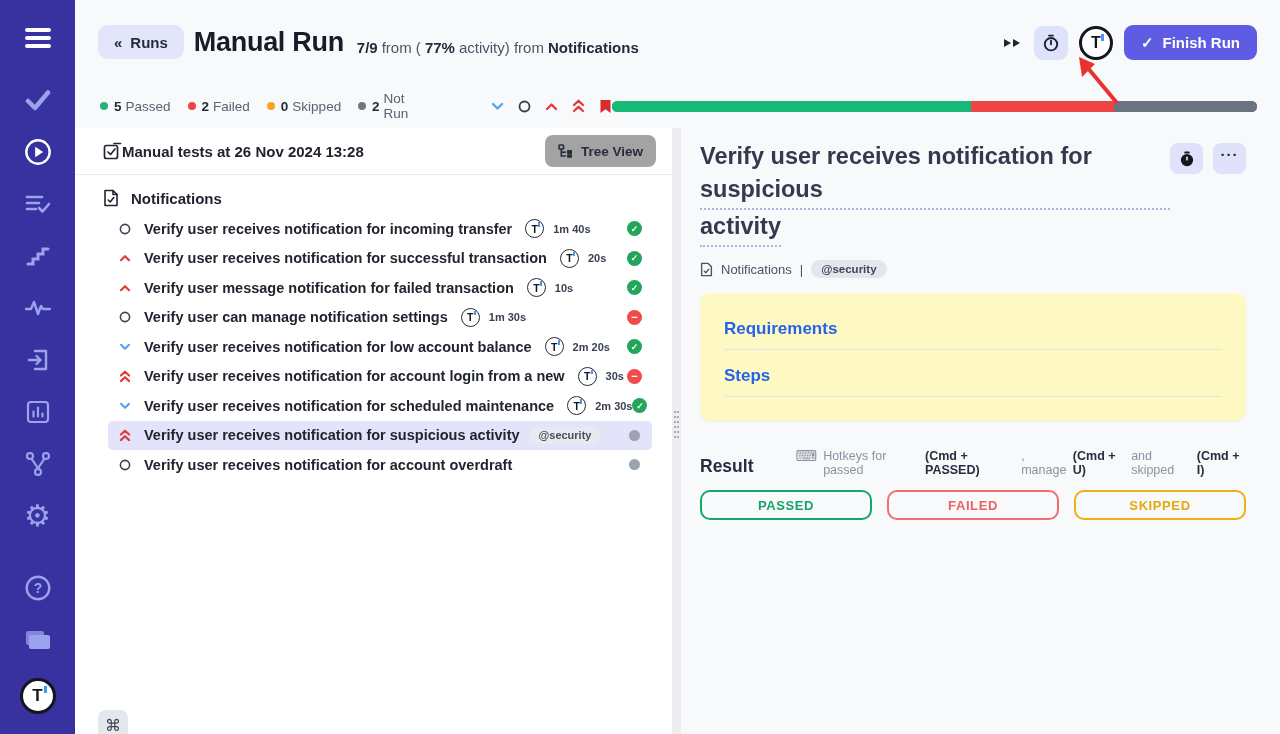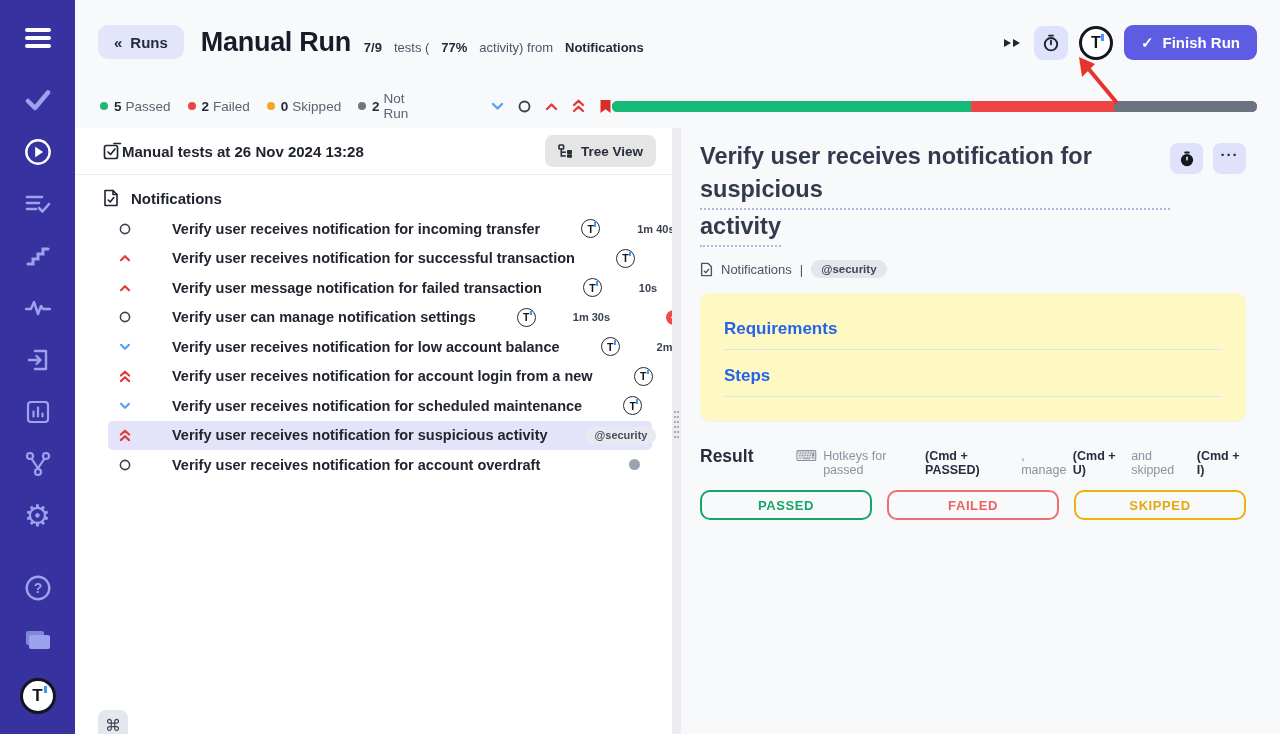--- a/index.html
+++ b/index.html
@@ -20,22 +20,22 @@
   .logo-circle { background:#fff; border:3px solid #14161f; border-radius:50%; display:flex; align-items:center; justify-content:center; font-weight:800; color:#14161f; position:relative; }
   .logo-big { width:36px; height:36px; font-size:17px; }
   .logo-circle .blue-tick { position:absolute; top:5px; right:6px; width:3px; height:7px; background:#4596f7; }
 
   
   .main { position:absolute; left:75px; top:0; right:0; bottom:0; display:flex; flex-direction:column; }
 
   
   .topbar { height:84px; display:flex; align-items:center; padding-left:23px; position:relative; flex:0 0 auto; }
   .runs-btn { display:flex; align-items:center; gap:8px; background:#e3e5fb; border:none; border-radius:10px; height:34px; padding:0 16px; font-family:inherit; font-size:15px; font-weight:700; color:#262c3c; cursor:pointer; }
-  .page-title { margin-left:17px; font-size:27px; font-weight:800; color:#171c28; letter-spacing:-.3px; }
-  .page-meta { display:inline-flex; align-items:flex-end; gap:12px; margin-left:13px; padding-top:10px; font-size:13px; color:#4d5565; }
+  .page-title { margin-left:10px; font-size:27px; font-weight:800; color:#171c28; letter-spacing:-.3px; }
+  .page-meta { display:inline-flex; align-items:flex-end; gap:4px; margin-left:13px; padding-top:10px; font-size:15px; color:#4d5565; }
   .page-meta b { color:#232a3a; }
   .top-right { position:absolute; right:23px; top:25px; display:flex; align-items:center; gap:11px; }
   .ff-icon { display:flex; gap:2px; margin-right:3px; cursor:pointer; }
   .ff-icon i { width:0; height:0; border-left:7px solid #20252f; border-top:4.5px solid transparent; border-bottom:4.5px solid transparent; }
   .icon-btn { width:34px; height:34px; background:#dfe2fb; border:none; border-radius:9px; display:flex; align-items:center; justify-content:center; cursor:pointer; }
   .logo-top { width:34px; height:34px; font-size:16px; background:#fff; }
   .finish-btn { display:flex; align-items:center; gap:9px; background:#5d5ce2; color:#fff; border:none; border-radius:9px; height:35px; padding:0 17px; font-family:inherit; font-size:15px; font-weight:700; cursor:pointer; }
   .annot-arrow { position:absolute; right:155px; top:53px; pointer-events:none; }
 
   
@@ -56,24 +56,24 @@
   .left-panel { width:597px; background:#fff; position:relative; overflow:hidden; flex:0 0 auto; }
   .v-divider { width:9px; background:#ededf1; position:relative; flex:0 0 auto; cursor:col-resize; }
   .v-divider .grip { position:absolute; top:283px; left:2px; width:1.5px; height:1.5px; border-radius:50%; background:#9aa0ab;
     box-shadow:0 5px 0 #9aa0ab,0 10px 0 #9aa0ab,0 15px 0 #9aa0ab,0 20px 0 #9aa0ab,0 25px 0 #9aa0ab,
                3px 0 0 #9aa0ab,3px 5px 0 #9aa0ab,3px 10px 0 #9aa0ab,3px 15px 0 #9aa0ab,3px 20px 0 #9aa0ab,3px 25px 0 #9aa0ab; }
   .right-panel { flex:1; padding:12px 34px 0 19px; min-width:0; }
 
   
   .panel-head { height:47px; display:flex; align-items:center; padding:0 16px 0 28px; border-bottom:1px solid #e9ebef; }
   .panel-head .ph-title { font-size:15px; font-weight:700; color:#20242e; }
-  .tree-btn { margin-left:auto; display:flex; align-items:center; gap:8px; background:#e5e5e5; border:none; border-radius:8px; height:32px; padding:0 13px; font-family:inherit; font-size:13.5px; font-weight:700; color:#262c3c; cursor:pointer; }
+  .tree-btn { margin-left:auto; display:flex; align-items:center; gap:8px; background:#a3a3a3; border:none; border-radius:8px; height:32px; padding:0 13px; font-family:inherit; font-size:13.5px; font-weight:700; color:#262c3c; cursor:pointer; }
   .folder-row { display:flex; align-items:center; gap:12px; margin:14px 0 7px 28px; font-size:15px; font-weight:700; color:#1d222c; cursor:pointer; }
   .test-list { padding:0 20px 0 33px; }
-  .test-row { height:29.5px; display:flex; align-items:center; padding:0 10px; border-radius:5px; cursor:pointer;gap:28px; }
+  .test-row { height:29.5px; display:flex; align-items:center; padding:0 10px; border-radius:5px; cursor:pointer; }
   .test-row.selected { background:#e3e4f9; }
   .t-title { margin-left:12px; font-size:14.5px; font-weight:600; color:#20252f; white-space:nowrap; }
   .t-tag { margin-left:10px; background:#e8eaef; border-radius:9px; padding:2.5px 9px; font-size:11px; font-weight:700; color:#454d5c; }
   .t-logo { width:19px; height:19px; border:1.7px solid #262a33; font-size:10.5px; margin-left:13px; flex:0 0 auto; }
   .t-logo .blue-tick { top:2px; right:3px; width:2px; height:4.5px; }
   .t-dur { margin-left:9px; font-size:11px; font-weight:700; color:#3a4150; white-space:nowrap; }
   .t-spacer { flex:1; }
   .prio { display:none; width:14px; justify-content:center; flex:0 0 auto; }
   .test-row.prio-low    .pi-low,
   .test-row.prio-normal .pi-normal,
@@ -91,21 +91,21 @@
   .dtl-title { max-width:480px; font-size:23.5px; font-weight:700; color:#333a4e; line-height:33px; }
   .dtl-title span { display:inline-block; border-bottom:2px dotted #aeb3e6; padding-bottom:2px; }
   .head-btns { margin-left:auto; display:flex; gap:10px; padding-top:3px; }
   .sm-btn { width:33px; height:31px; background:#e0e2fb; border:none; border-radius:8px; display:flex; align-items:center; justify-content:center; cursor:pointer; font-family:inherit; }
   .more-dots { font-size:15px; font-weight:800; color:#20252f; letter-spacing:1px; line-height:0; padding-bottom:7px; }
   .meta-row { display:flex; align-items:center; gap:8px; margin-top:13px; font-size:13px; color:#4b5365; }
   .meta-pill { background:#e3e6ea; border-radius:10px; padding:3px 10px; font-size:11.5px; font-weight:700; color:#3f4756; }
   .dtl-card { margin-top:15px; background:#fef9c3; border-radius:10px; padding:26px 24px 8px; box-shadow:0 1px 2px rgba(30,35,60,.04); }
   .section-label { font-size:17px; font-weight:700; color:#2563eb; cursor:pointer; }
   .section-div { border-bottom:1px solid #dbe5f6; margin:10px 0 16px; }
-  .result-row { margin-top:25px; display:flex; align-items:flex-start; }
+  .result-row { margin-top:25px; display:flex; align-items:flex-end; }
   .result-heading { font-size:17.5px; font-weight:800; color:#272e3e; }
   .hotkeys { display:inline-flex; align-items:baseline; gap:4px; margin-left:42px; font-size:12.5px; color:#8a93a2; }
   .hotkeys b { color:#272e3e; }
   .kbd-glyph { font-size:15px; color:#8a93a2; position:relative; top:1px; margin-right:2px; }
   .verdict-row { display:flex; gap:15px; margin-top:13px; }
   .verdict-btn { flex:1; height:30px; background:transparent; border-radius:10px; border:2px solid; font-family:inherit; font-size:13px; font-weight:800; letter-spacing:.6px; cursor:pointer; }
   .v-passed { border-color:#16a567; color:#16a567; }
   .v-failed { border-color:#ef6f6f; color:#ef5f5f; }
   .v-skipped { border-color:#ecb211; color:#e5a90c; }
   .result-msg { margin-top:20px; width:100%; height:54px; border:1px solid #d9dde3; border-radius:8px; padding:12px 14px; font-family:inherit; font-size:13.5px; color:#333a4e; resize:both; background:#fff; }
@@ -195,21 +195,21 @@
 <div class="main">
 
   <header class="topbar">
     <button class="runs-btn">
       <span>«</span>
       <span>Runs</span>
     </button>
     <h1 class="page-title">Manual Run</h1>
     <span class="page-meta">
       <b>7/9</b>
-      <span>tests (</span>
+      <span>from (</span>
       <b>77%</b>
       <span>activity) from</span>
       <b>Notifications</b>
     </span>
     <div class="top-right">
       <span class="ff-icon">
           <i></i>
           <i></i>
         </span>
       <button class="icon-btn">

